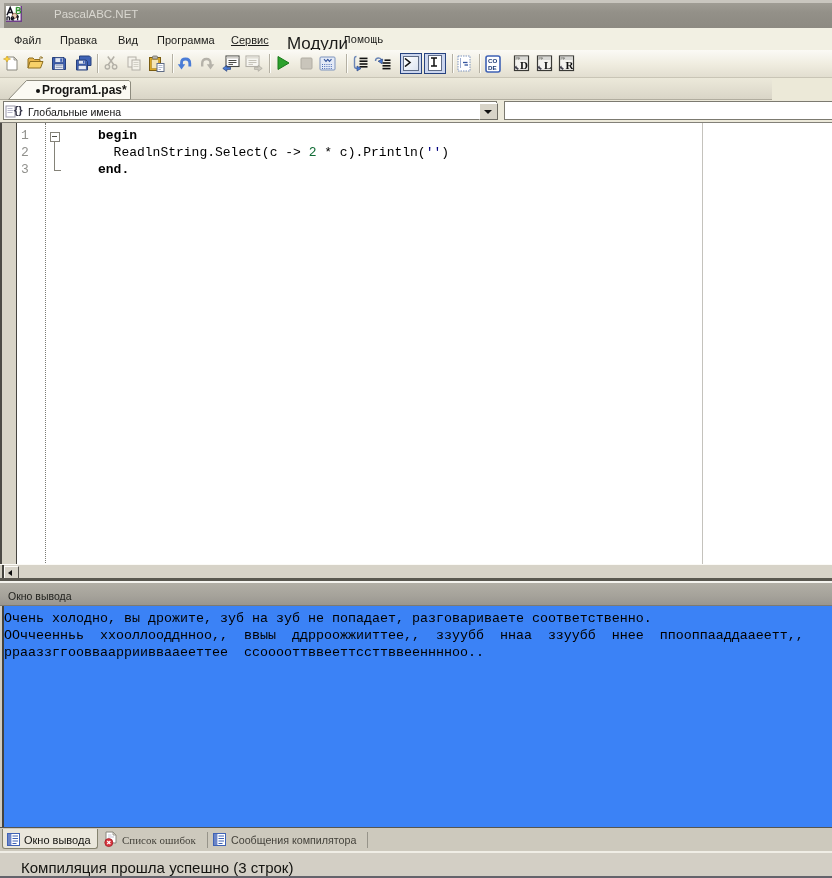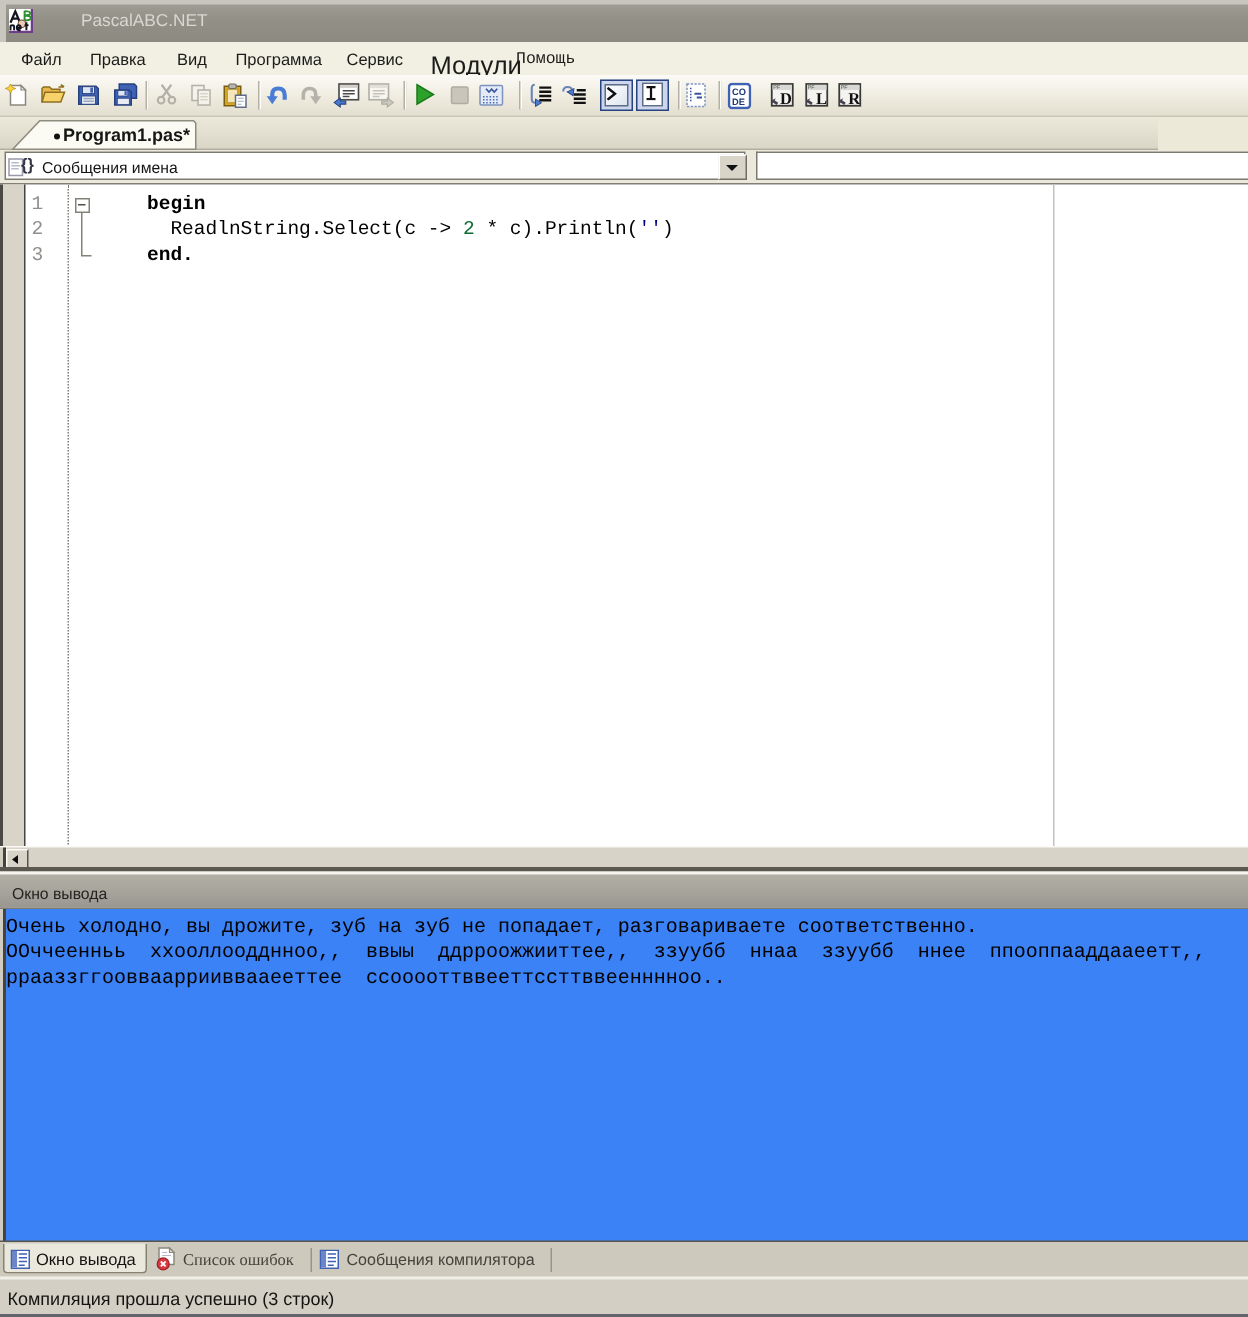--- a/index.html
+++ b/index.html
@@ -26,21 +26,21 @@
     <path d="M1 14.2 L1 11.6 Q1 10.8 2.2 10.8 Q3.4 10.8 3.4 11.6 L3.4 14.2 M5.2 12.6 L7.8 12.6 Q7.8 10.8 6.5 10.8 Q5.2 10.8 5.2 12.6 Q5.2 14.2 7.8 14.2 M11.6 8.8 L11.6 14.2 M10.4 10.8 L13 10.8" stroke="#141420" stroke-width="1.3" fill="none"></path>
   </svg>
   <span class="abs" style="left:28px;top:8px;font-size:11.5px;font-weight:normal;color:#d9d7d0;margin-left:26px;">PascalABC.NET</span>
 </div>
 
 <div class="abs" style="left:0;top:28px;width:832px;height:22px;background:#f2f0e3;">
   <span class="abs" style="left:14px;top:6px;font-size:11px;color:#1b1b19;">Файл</span>
   <span class="abs" style="left:60px;top:6px;font-size:11px;color:#1b1b19;">Правка</span>
   <span class="abs" style="left:118px;top:6px;font-size:11px;color:#1b1b19;">Вид</span>
   <span class="abs" style="left:157px;top:6px;font-size:11px;color:#1b1b19;">Программа</span>
-  <span class="abs" style="left:231px;top:6px;font-size:11px;color:#1b1b19;">Сервис</span>
+  <span class="abs" style="left:231px;top:6px;font-size:11px;color:#1b1b19;text-decoration:underline;">Сервис</span>
   <span class="abs" style="left:287px;top:6px;font-size:17px;color:#1b1b19;">Модули</span>
   <span class="abs" style="left:344px;top:6px;font-size:11px;color:#1b1b19;font-family:Liberation Mono, monospace;">Помощь</span>
 </div>
 
 <div class="abs" id="toolbar" style="left:0;top:50px;width:832px;height:28px;background:linear-gradient(180deg,#fbfaf5 0%,#efecdf 55%,#e2ded0 100%);border-bottom:1px solid #c9c5b6;box-sizing:border-box;">
 
   <svg class="ico" style="left:3px;" width="16" height="16" viewBox="0 0 16 16">
     <polygon points="4,2 11,2 14,5 14,15 4,15" fill="#ffffff" stroke="#8a887e" stroke-width="1"></polygon>
     <polygon points="11,2 11,5 14,5" fill="#e8e5da" stroke="#8a887e" stroke-width="0.8"></polygon>
     <path d="M4 1 L5.2 3.2 L7.5 4 L5.2 4.8 L4 7 L2.8 4.8 L0.5 4 L2.8 3.2 Z" fill="#ffd438" stroke="#c89a20" stroke-width="0.6"></path>
@@ -214,21 +214,21 @@
 
 <div class="abs" style="left:0;top:100px;width:832px;height:22px;background:#ece9da;">
   <div class="abs" style="left:3px;top:1px;width:494px;height:19px;background:#ffffff;border:1px solid #7c7a70;box-sizing:border-box;">
     <svg class="abs" style="left:1px;top:2px;" width="14" height="14" viewBox="0 0 14 14">
       <rect x="1" y="2" width="9" height="11" fill="#ffffff" stroke="#9a98a8" stroke-width="1"></rect>
       <rect x="2.5" y="4" width="5" height="1" fill="#b9b9cc"></rect>
       <rect x="2.5" y="6" width="6" height="1" fill="#b9b9cc"></rect>
       <rect x="2.5" y="8" width="5" height="1" fill="#b9b9cc"></rect>
     </svg>
     <span class="abs" style="left:10px;top:2px;font-size:11px;font-weight:bold;color:#333346;">{}</span>
-    <span class="abs" style="left:24px;top:4px;font-size:10.5px;color:#151515;">Сообщения имена</span>
+    <span class="abs" style="left:24px;top:4px;font-size:10.5px;color:#151515;">Глобальные имена</span>
     <div class="abs" style="left:475px;top:1px;width:17px;height:15px;background:#d8d4c8;border-top:1px solid #ffffff;border-left:1px solid #ffffff;border-right:1px solid #6f6d64;border-bottom:1px solid #6f6d64;">
       <div class="abs" style="left:4px;top:6px;width:0;height:0;border-left:4px solid transparent;border-right:4px solid transparent;border-top:4px solid #111111;"></div>
     </div>
   </div>
   <div class="abs" style="left:504px;top:1px;width:328px;height:19px;background:#ffffff;border:1px solid #7c7a70;border-right:none;box-sizing:border-box;"></div>
 </div>
 
 <div class="abs" id="editor" style="left:0;top:122px;width:832px;height:442px;background:#ffffff;border-top:1px solid #828078;box-sizing:border-box;">
   <div class="abs" style="left:0;top:0;width:2px;height:442px;background:#4c4a45;"></div>
   <div class="abs" style="left:2px;top:0;width:14px;height:442px;background:#d8d4c7;"></div>
@@ -296,15 +296,15 @@
   <svg class="abs" style="left:213px;top:5px;" width="13" height="13" viewBox="0 0 13 13">
     <rect x="0.5" y="0.5" width="12" height="12" fill="#ffffff" stroke="#3f62b5" stroke-width="1"></rect>
     <rect x="1" y="1" width="3.4" height="11" fill="#6b85c8"></rect>
     <path d="M5.5 3 L11 3 M5.5 5.5 L11 5.5 M5.5 8 L11 8 M5.5 10.5 L9.5 10.5" stroke="#3f62b5" stroke-width="1"></path>
   </svg>
   <span class="abs" style="left:231px;top:6px;font-size:10.7px;color:#45433c;">Сообщения компилятора</span>
   <div class="abs" style="left:367px;top:4px;width:1px;height:16px;background:#97948a;"></div>
 </div>
 
 <div class="abs" style="left:0;top:851px;width:832px;height:27px;background:#d3cfc5;border-top:2.5px solid #f0eee6;box-sizing:border-box;">
-  <span class="abs" style="left:5px;top:5.5px;font-size:12px;color:#141410;">Компиляция прошла успешно (3 строк)</span>
+  <span class="abs" style="left:21px;top:5.5px;font-size:15px;color:#141410;">Компиляция прошла успешно (3 строк)</span>
 </div>
 <div class="abs" style="left:0;top:876px;width:832px;height:2px;background:#63636b;"></div>
 
 </body></html>

